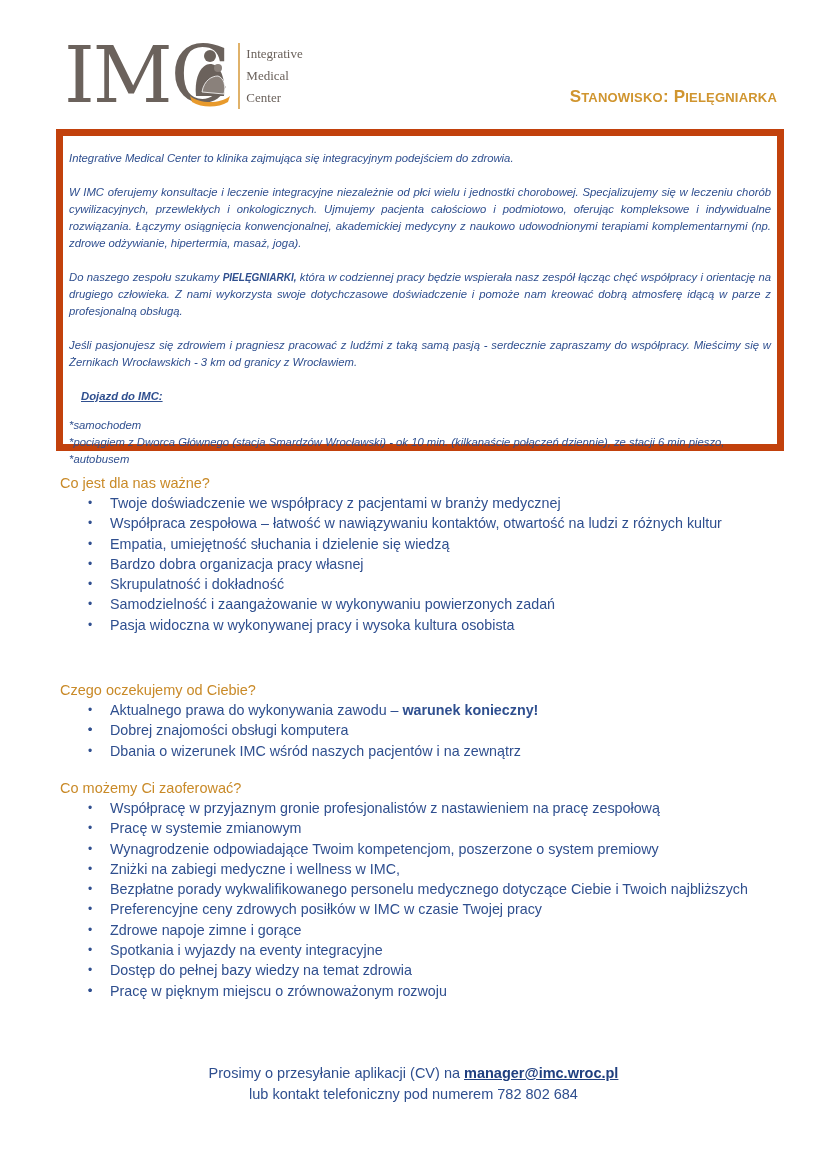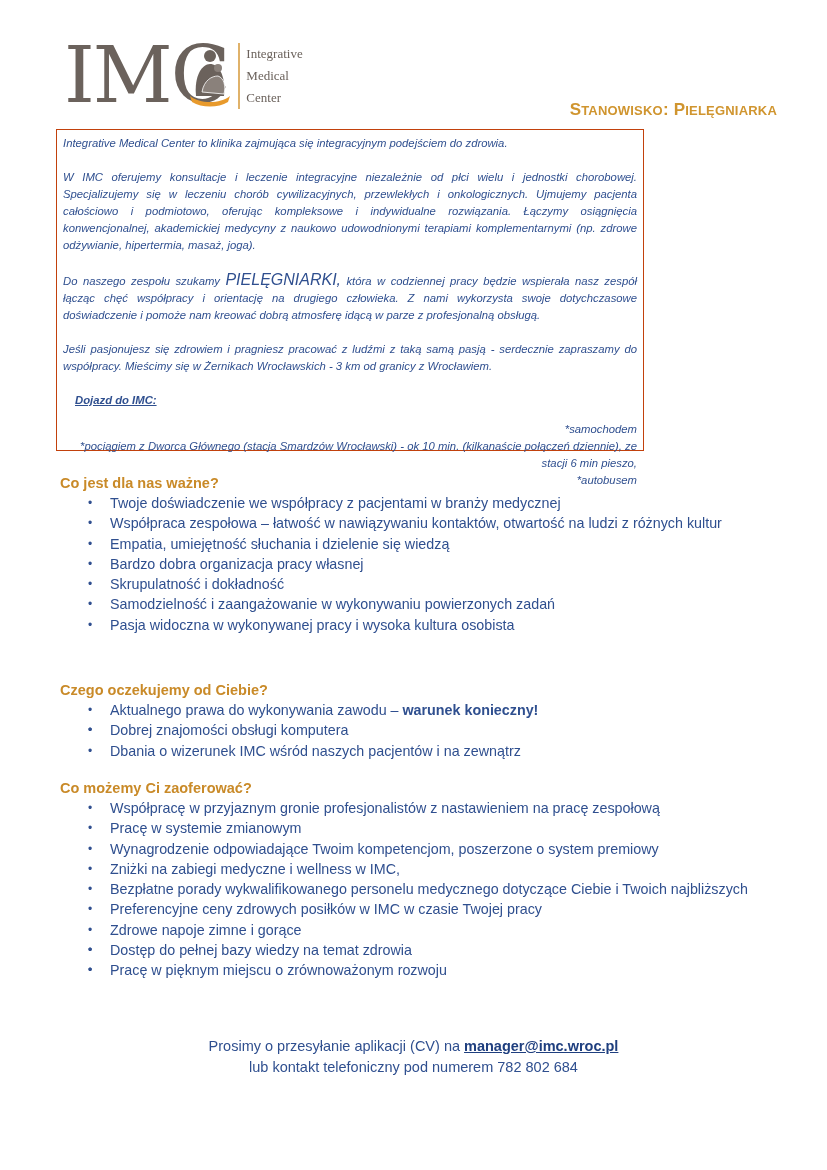--- a/index.html
+++ b/index.html
@@ -6,39 +6,39 @@
     body { width: 827px; height: 1170px; position: relative; overflow: hidden; }
 
     .header { position: absolute; left: 0; top: 0; width: 827px; height: 125px; }
 
     .logo { position: absolute; left: 64px; top: 38px; height: 75px; display: flex; align-items: center; }
     .logo-letters { font-family: "DejaVu Serif", "Liberation Serif", serif; font-size: 78px; line-height: 75px; color: #6b625c; letter-spacing: -2px; position: relative; }
     .logo-figure { position: absolute; left: 124px; top: 8px; width: 44px; height: 62px; }
     .logo-divider { width: 2px; height: 66px; background: #e0b26a; margin-left: 10px; margin-right: 6px; }
     .logo-words { font-family: "Liberation Serif", "DejaVu Serif", serif; font-size: 13px; line-height: 22px; color: #6b625c; }
 
-    .position-title { position: absolute; right: 50px; top: 100px; font-family: "Liberation Sans", sans-serif; font-weight: bold; color: #d0952f; font-size: 17px; letter-spacing: 0.2px; }
+    .position-title { position: absolute; right: 50px; top: 87px; font-family: "Liberation Sans", sans-serif; font-weight: bold; color: #d0952f; font-size: 17px; letter-spacing: 0.2px; }
     .position-title .big { font-size: 17px; }
     .position-title .small { font-size: 13px; }
 
-    .intro-box { position: absolute; left: 56px; top: 129px; width: 588px; height: 322px; border: 1px solid #c2410c; box-sizing: border-box; padding: 5px 6px; font-family: "Liberation Sans", sans-serif; font-style: italic; color: #2f4f8f; font-size: 11.3px; line-height: 17px; }
+    .intro-box { position: absolute; left: 56px; top: 129px; width: 728px; height: 322px; border: 7px solid #c2410c; box-sizing: border-box; padding: 14px 6px; font-family: "Liberation Sans", sans-serif; font-style: italic; color: #2f4f8f; font-size: 11.3px; line-height: 17px; }
     .intro-box p { margin: 0 0 17px 0; text-align: justify; }
-    .intro-box .highlight { font-weight: normal; font-style: italic; font-size: 16px; }
+    .intro-box .highlight { font-weight: bold; font-style: italic; font-size: 10px; }
     .intro-box .commute-title { text-decoration: underline; font-weight: bold; margin: 12px; }
-    .intro-box .commute-line { margin: 0; text-align: right; }
+    .intro-box .commute-line { margin: 0; }
 
     .section { position: absolute; left: 60px; font-family: "Liberation Sans", sans-serif; }
-    .section h2 { margin: 0; font-weight: bold; font-size: 14.5px; color: #c98a28; line-height: 20px; }
+    .section h2 { margin: 0; font-weight: normal; font-size: 14.5px; color: #c98a28; line-height: 20px; }
     .section ul { margin: 0; padding: 0; list-style: none; }
     .section li { position: relative; padding-left: 50px; font-size: 14.3px; line-height: 20.3px; color: #2f4f8f; }
     .section li .bullet { position: absolute; left: 28px; top: 0; color: #2f4f8f; font-size: 12px; }
     .section li .strong { font-weight: bold; }
     .section li.wrap { width: 660px; }
 
-    .footer { position: absolute; left: 0; width: 827px; top: 1036px; text-align: center; font-family: "Liberation Sans", sans-serif; color: #2f4f8f; font-size: 14.5px; line-height: 21px; }
+    .footer { position: absolute; left: 0; width: 827px; top: 1063px; text-align: center; font-family: "Liberation Sans", sans-serif; color: #2f4f8f; font-size: 14.5px; line-height: 21px; }
     .footer a { color: #1f3f7f; font-weight: bold; text-decoration: underline; }
   </style>
 </head>
 <body>
 
 <div class="header">
   <div class="logo">
     <div class="logo-letters">
       <span>IMC</span>
       <svg class="logo-figure" viewBox="0 0 44 62">
@@ -99,21 +99,21 @@
 <div class="section" style="top:778px;">
   <h2>Co możemy Ci zaoferować?</h2>
   <ul>
     <li><span class="bullet">•</span><span>Współpracę w przyjaznym gronie profesjonalistów z nastawieniem na pracę zespołową</span></li>
     <li><span class="bullet">•</span><span>Pracę w systemie zmianowym</span></li>
     <li><span class="bullet">•</span><span>Wynagrodzenie odpowiadające Twoim kompetencjom, poszerzone o system premiowy</span></li>
     <li><span class="bullet">•</span><span>Zniżki na zabiegi medyczne i wellness w IMC,</span></li>
     <li class="wrap"><span class="bullet">•</span><span>Bezpłatne porady wykwalifikowanego personelu medycznego dotyczące Ciebie i Twoich najbliższych</span></li>
     <li><span class="bullet">•</span><span>Preferencyjne ceny zdrowych posiłków w IMC w czasie Twojej pracy</span></li>
     <li><span class="bullet">•</span><span>Zdrowe napoje zimne i gorące</span></li>
-    <li><span class="bullet">•</span></li>
+    <li><span class="bullet">•</span><span>Spotkania i wyjazdy na eventy integracyjne</span></li>
     <li><span class="bullet">•</span><span>Dostęp do pełnej bazy wiedzy na temat zdrowia</span></li>
     <li><span class="bullet">•</span></li>
     <li><span class="bullet">•</span><span>Pracę w pięknym miejscu o zrównoważonym rozwoju</span></li>
   </ul>
 </div>
 
 <div class="footer">
   <div><span>Prosimy o przesyłanie aplikacji (CV)  na </span><a>manager@imc.wroc.pl</a></div>
   <div>lub kontakt telefoniczny pod numerem 782 802 684</div>
 </div>

